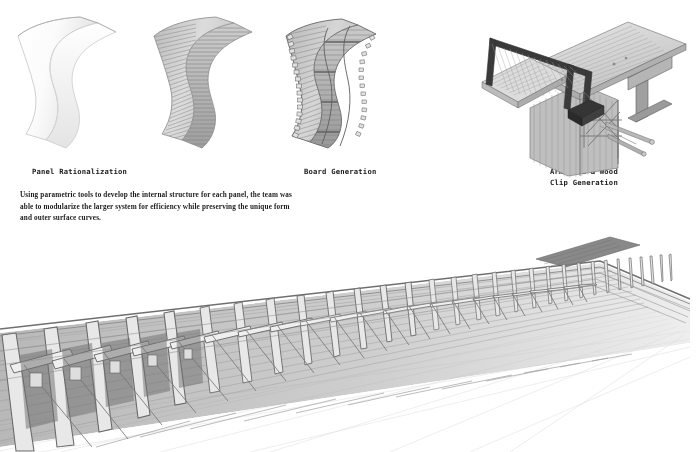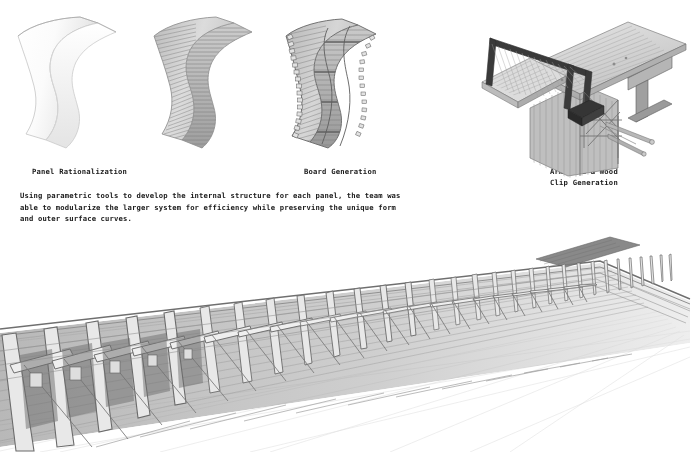--- a/index.html
+++ b/index.html
@@ -20,21 +20,21 @@
     letter-spacing:0.2px;line-height:10.5px;white-space:pre;
   }
   .c1{left:22px;top:153px;}
   .c2{left:158px;top:153px;}
   .c3{left:278px;top:153px;}
 
   
   .body-text{
     position:absolute;left:20px;top:190px;width:400px;
     font-size:7.2px;font-weight:bold;color:#1a1a1a;
-    line-height:11.6px;letter-spacing:0.15px;white-space:pre-line;
+    line-height:11.6px;letter-spacing:0.15px;white-space:pre-line;font-family:Liberation Serif, serif;
   }
 
   
   .axon{position:absolute;left:468px;top:8px;width:232px;height:172px;}
 
   
   .model{position:absolute;left:0;top:215px;width:700px;height:237px;}
   svg{display:block;}
 </style>
 </head>

